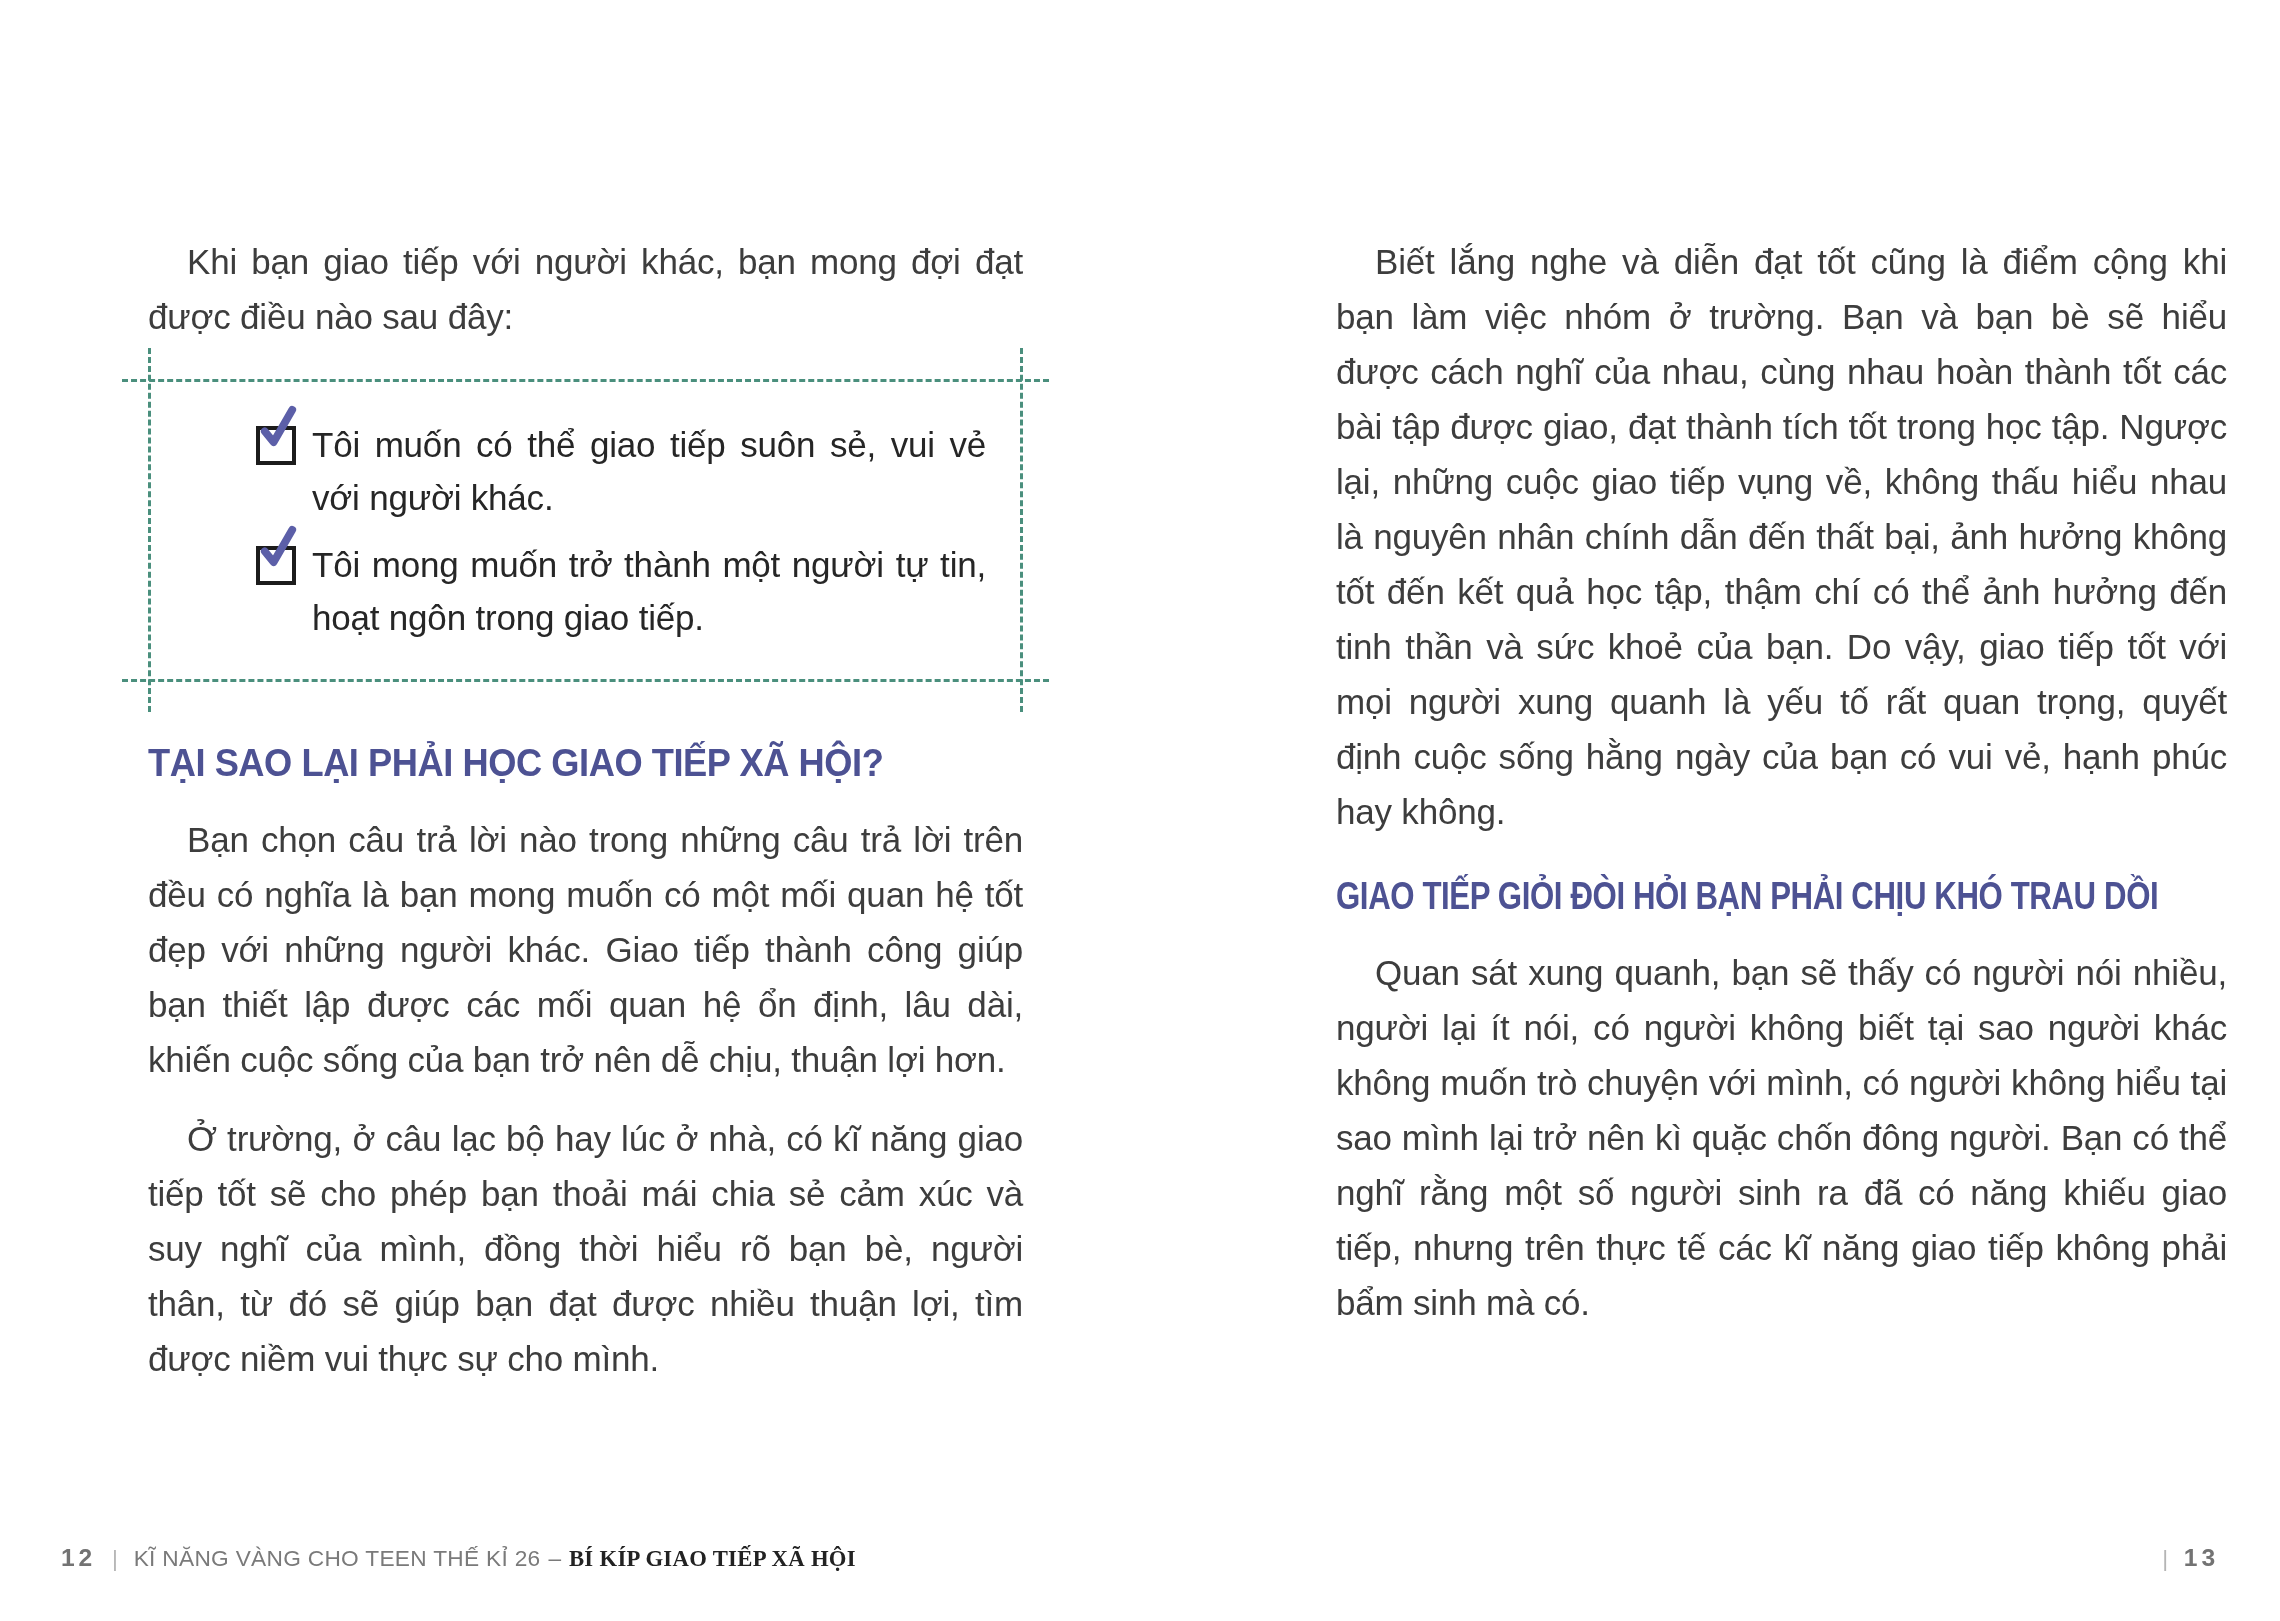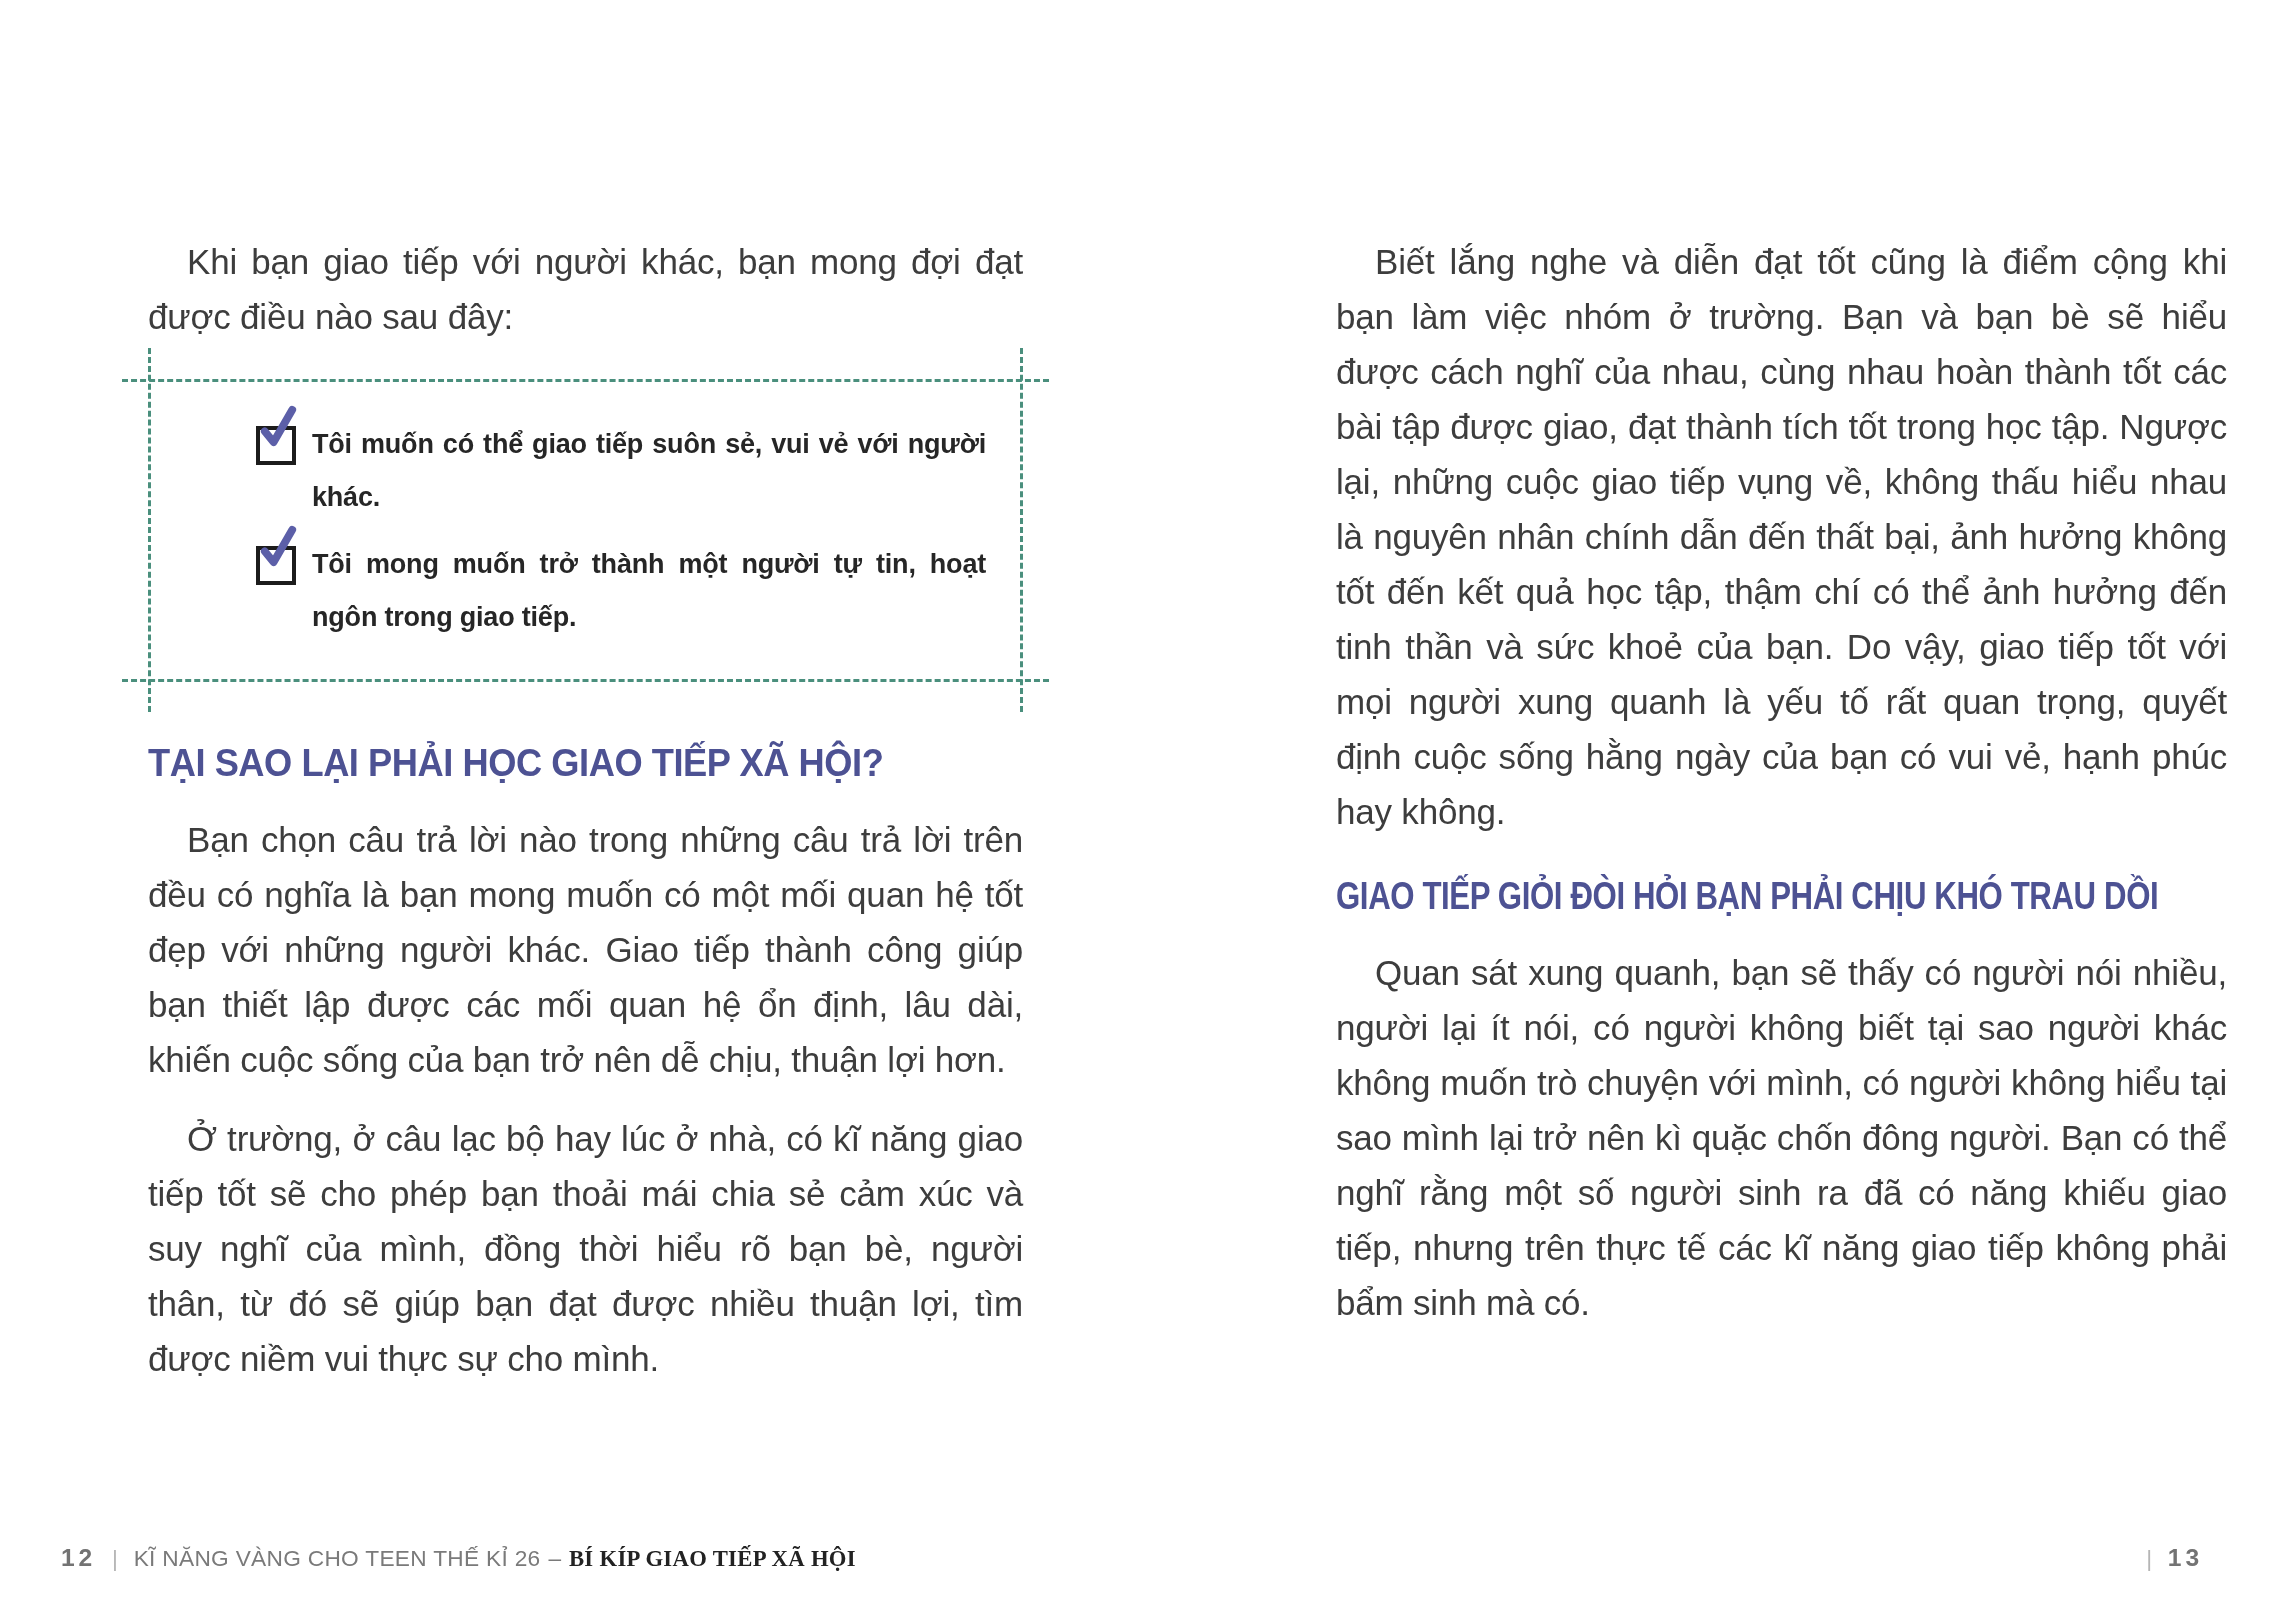--- a/index.html
+++ b/index.html
@@ -45,34 +45,34 @@
 
   
   .checklist-box{position:relative;margin:35px 0 0 0;}
   .border-h{position:absolute;top:0;bottom:0;left:-25.6px;right:-25.6px;
     border-top:3px dashed var(--box_teal);border-bottom:3px dashed var(--box_teal);pointer-events:none;}
   .border-v{position:absolute;top:-31.5px;bottom:-29.6px;left:0;right:0;
     border-left:3px dashed var(--box_teal);border-right:3px dashed var(--box_teal);pointer-events:none;}
   .checklist{list-style:none;margin:0;padding:39px 37px 25.6px 0;position:relative;}
   .checklist li{
     position:relative;padding-left:164px;margin-bottom:13.8px;
-    font-weight:bold;font-size:27px;line-height:53px;
+    font-weight:normal;font-size:35px;line-height:53px;
     text-align:justify;color:#262626;letter-spacing:-0.2px;
   }
   .checklist li:last-child{margin-bottom:13px;}
   .checkbox{
     position:absolute;left:108px;top:7.9px;
     width:31.5px;height:31.5px;border:4.9px solid var(--checkbox_black);
     display:inline-block;
   }
   .checkbox svg{position:absolute;left:-3.9px;top:-27.6px;overflow:visible;}
 
   .footer{position:absolute;top:1543px;font-size:22.7px;line-height:29.6px;white-space:nowrap;}
   .footer.left{left:61px;}
-  .footer.right{right:77px;}
+  .footer.right{right:61px;}
   .footer .pgnum{font-weight:bold;color:#737373;letter-spacing:3.9px;font-size:24.6px;}
   .footer .sep{color:#b5b5b5;margin:0 15.8px;font-weight:normal;}
   .footer .book{color:var(--footer_gray);letter-spacing:0.3px;}
   .footer .dash{color:var(--footer_gray);margin:0 7.9px;}
   .footer .chapter{color:var(--footer_dark);font-weight:bold;letter-spacing:0.3px;font-family:Liberation Serif, serif;}
 </style>
 </head>
 <body>
 
 <div class="spread">

